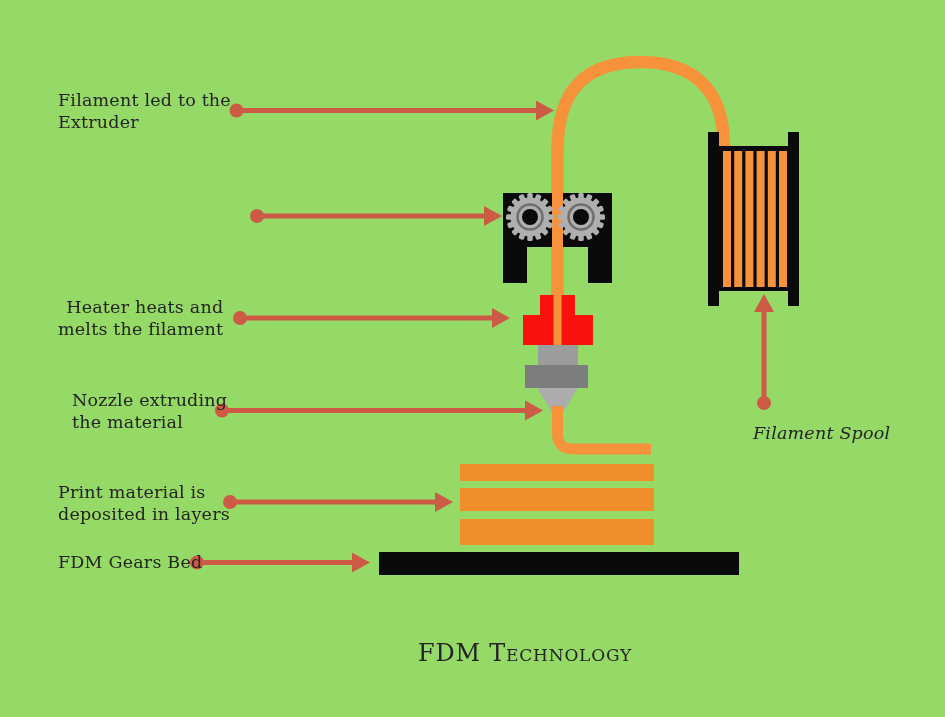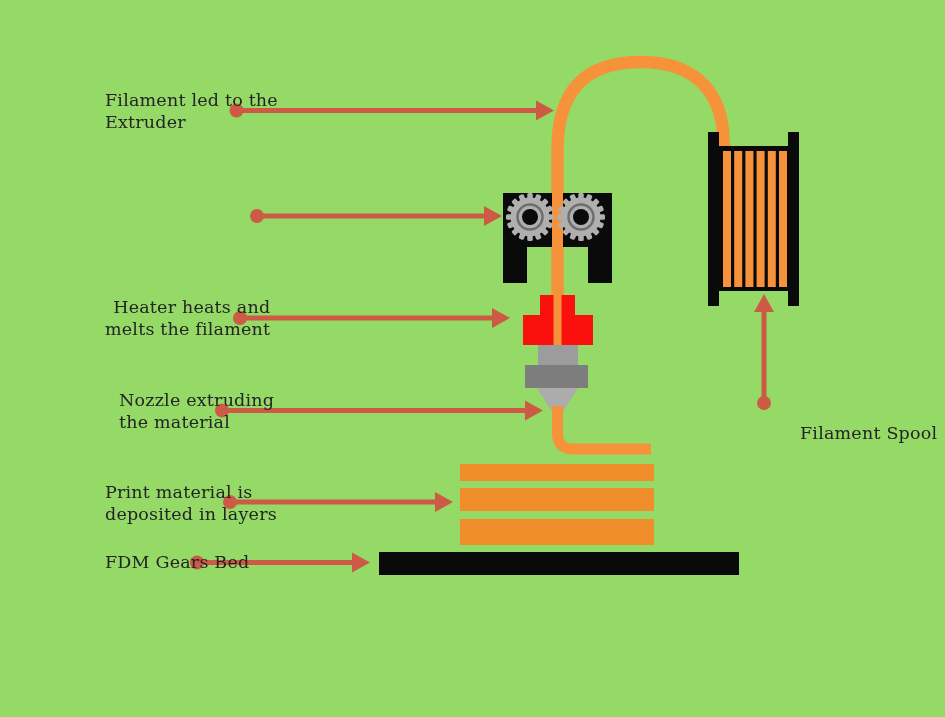--- a/index.html
+++ b/index.html
@@ -25,21 +25,20 @@
     font-family:"DejaVu Serif","Liberation Serif",serif;
   }
   .diagram{position:absolute;left:0;top:0;}
   .label{
     position:absolute;
     color:var(--text);
     font-size:17.5px;
     line-height:22px;
     white-space:pre-line;
     letter-spacing:0.2px;
-    margin-left:47px;
   }
   .title{
     position:absolute;
     left:330px;top:639px;width:390px;
     text-align:center;
     color:var(--text);
     font-size:24px;
     line-height:28px;
     font-variant:small-caps;
     letter-spacing:0.8px;
@@ -190,15 +189,16 @@
 
   <div class="label" style="left:58px;top:89px;">Filament led to the
 Extruder</div>
   <div class="label" style="left:58px;top:296px;text-align:right;">Heater heats and
 melts the filament</div>
   <div class="label" style="left:72px;top:389px;">Nozzle extruding
 the material</div>
   <div class="label" style="left:58px;top:481px;">Print material is
 deposited in layers</div>
   <div class="label" style="left:58px;top:551px;">FDM Gears Bed</div>
-  <div class="label" style="left:753px;top:422px;">Filament Spool</div>
-
+  <div class="label" style="left:753px;top:422px;font-style:italic;">Filament Spool</div>
+
+  <div class="title">FDM Technology</div>
 </div>
 
 </body></html>

